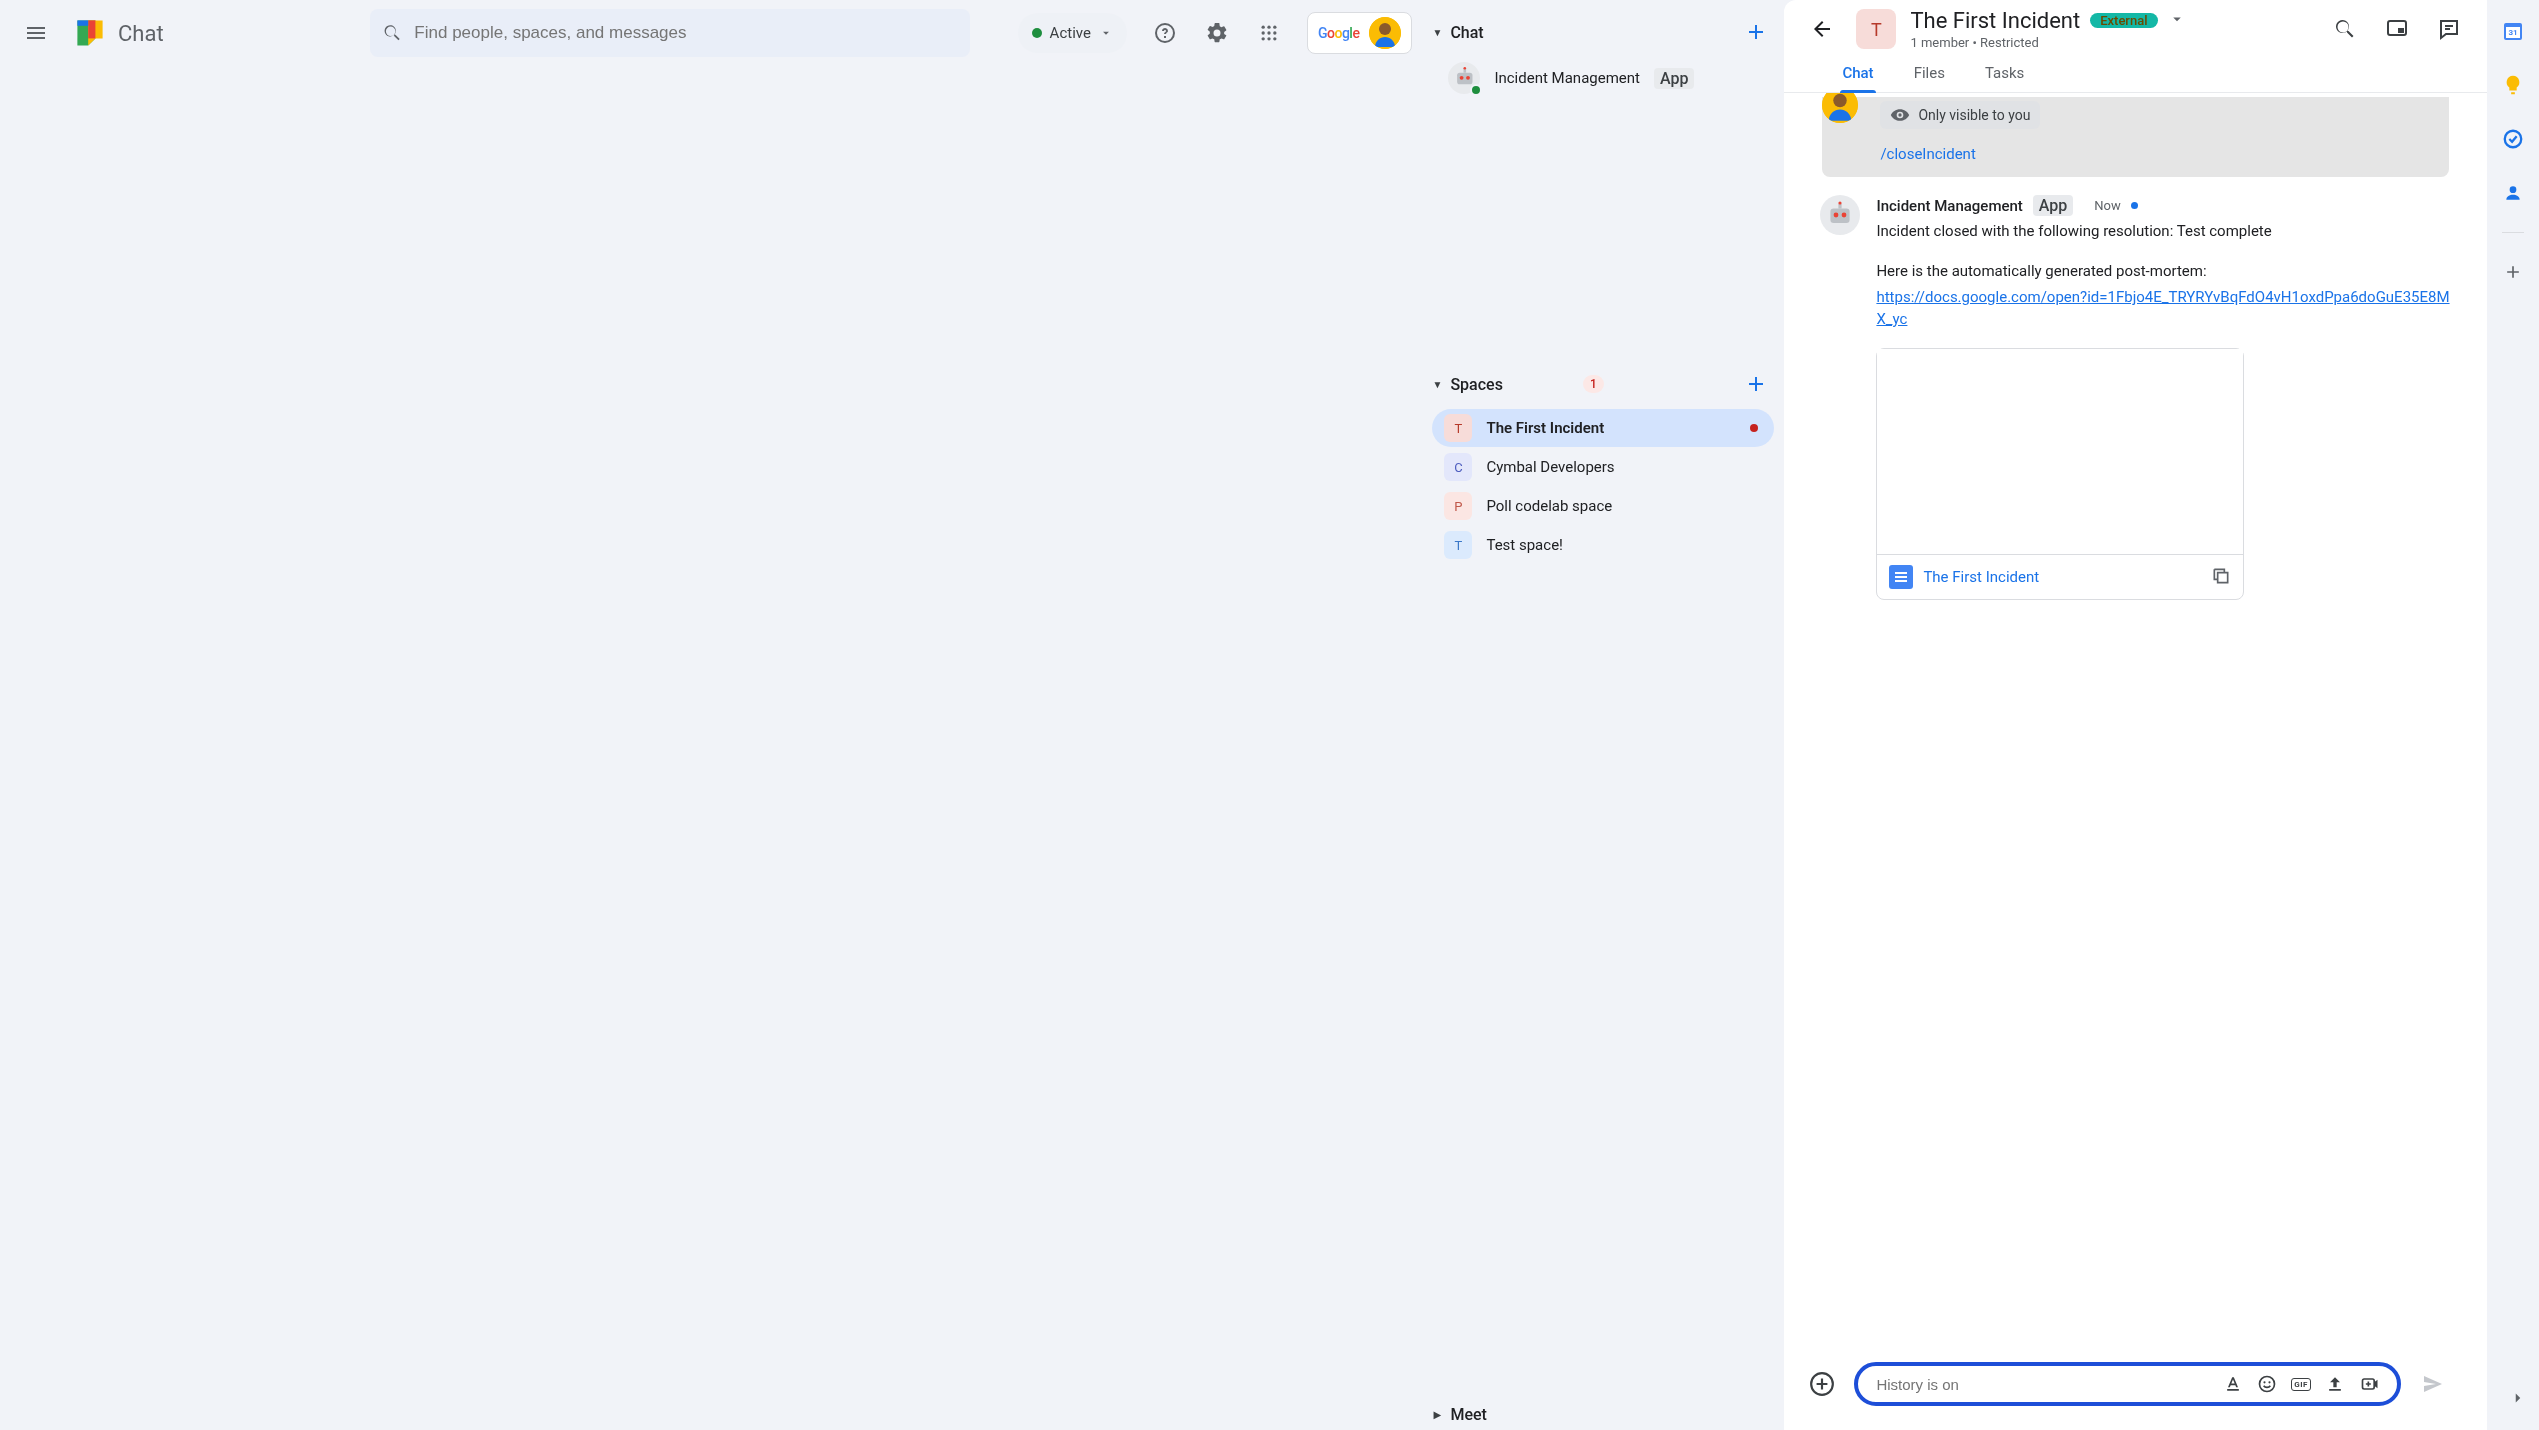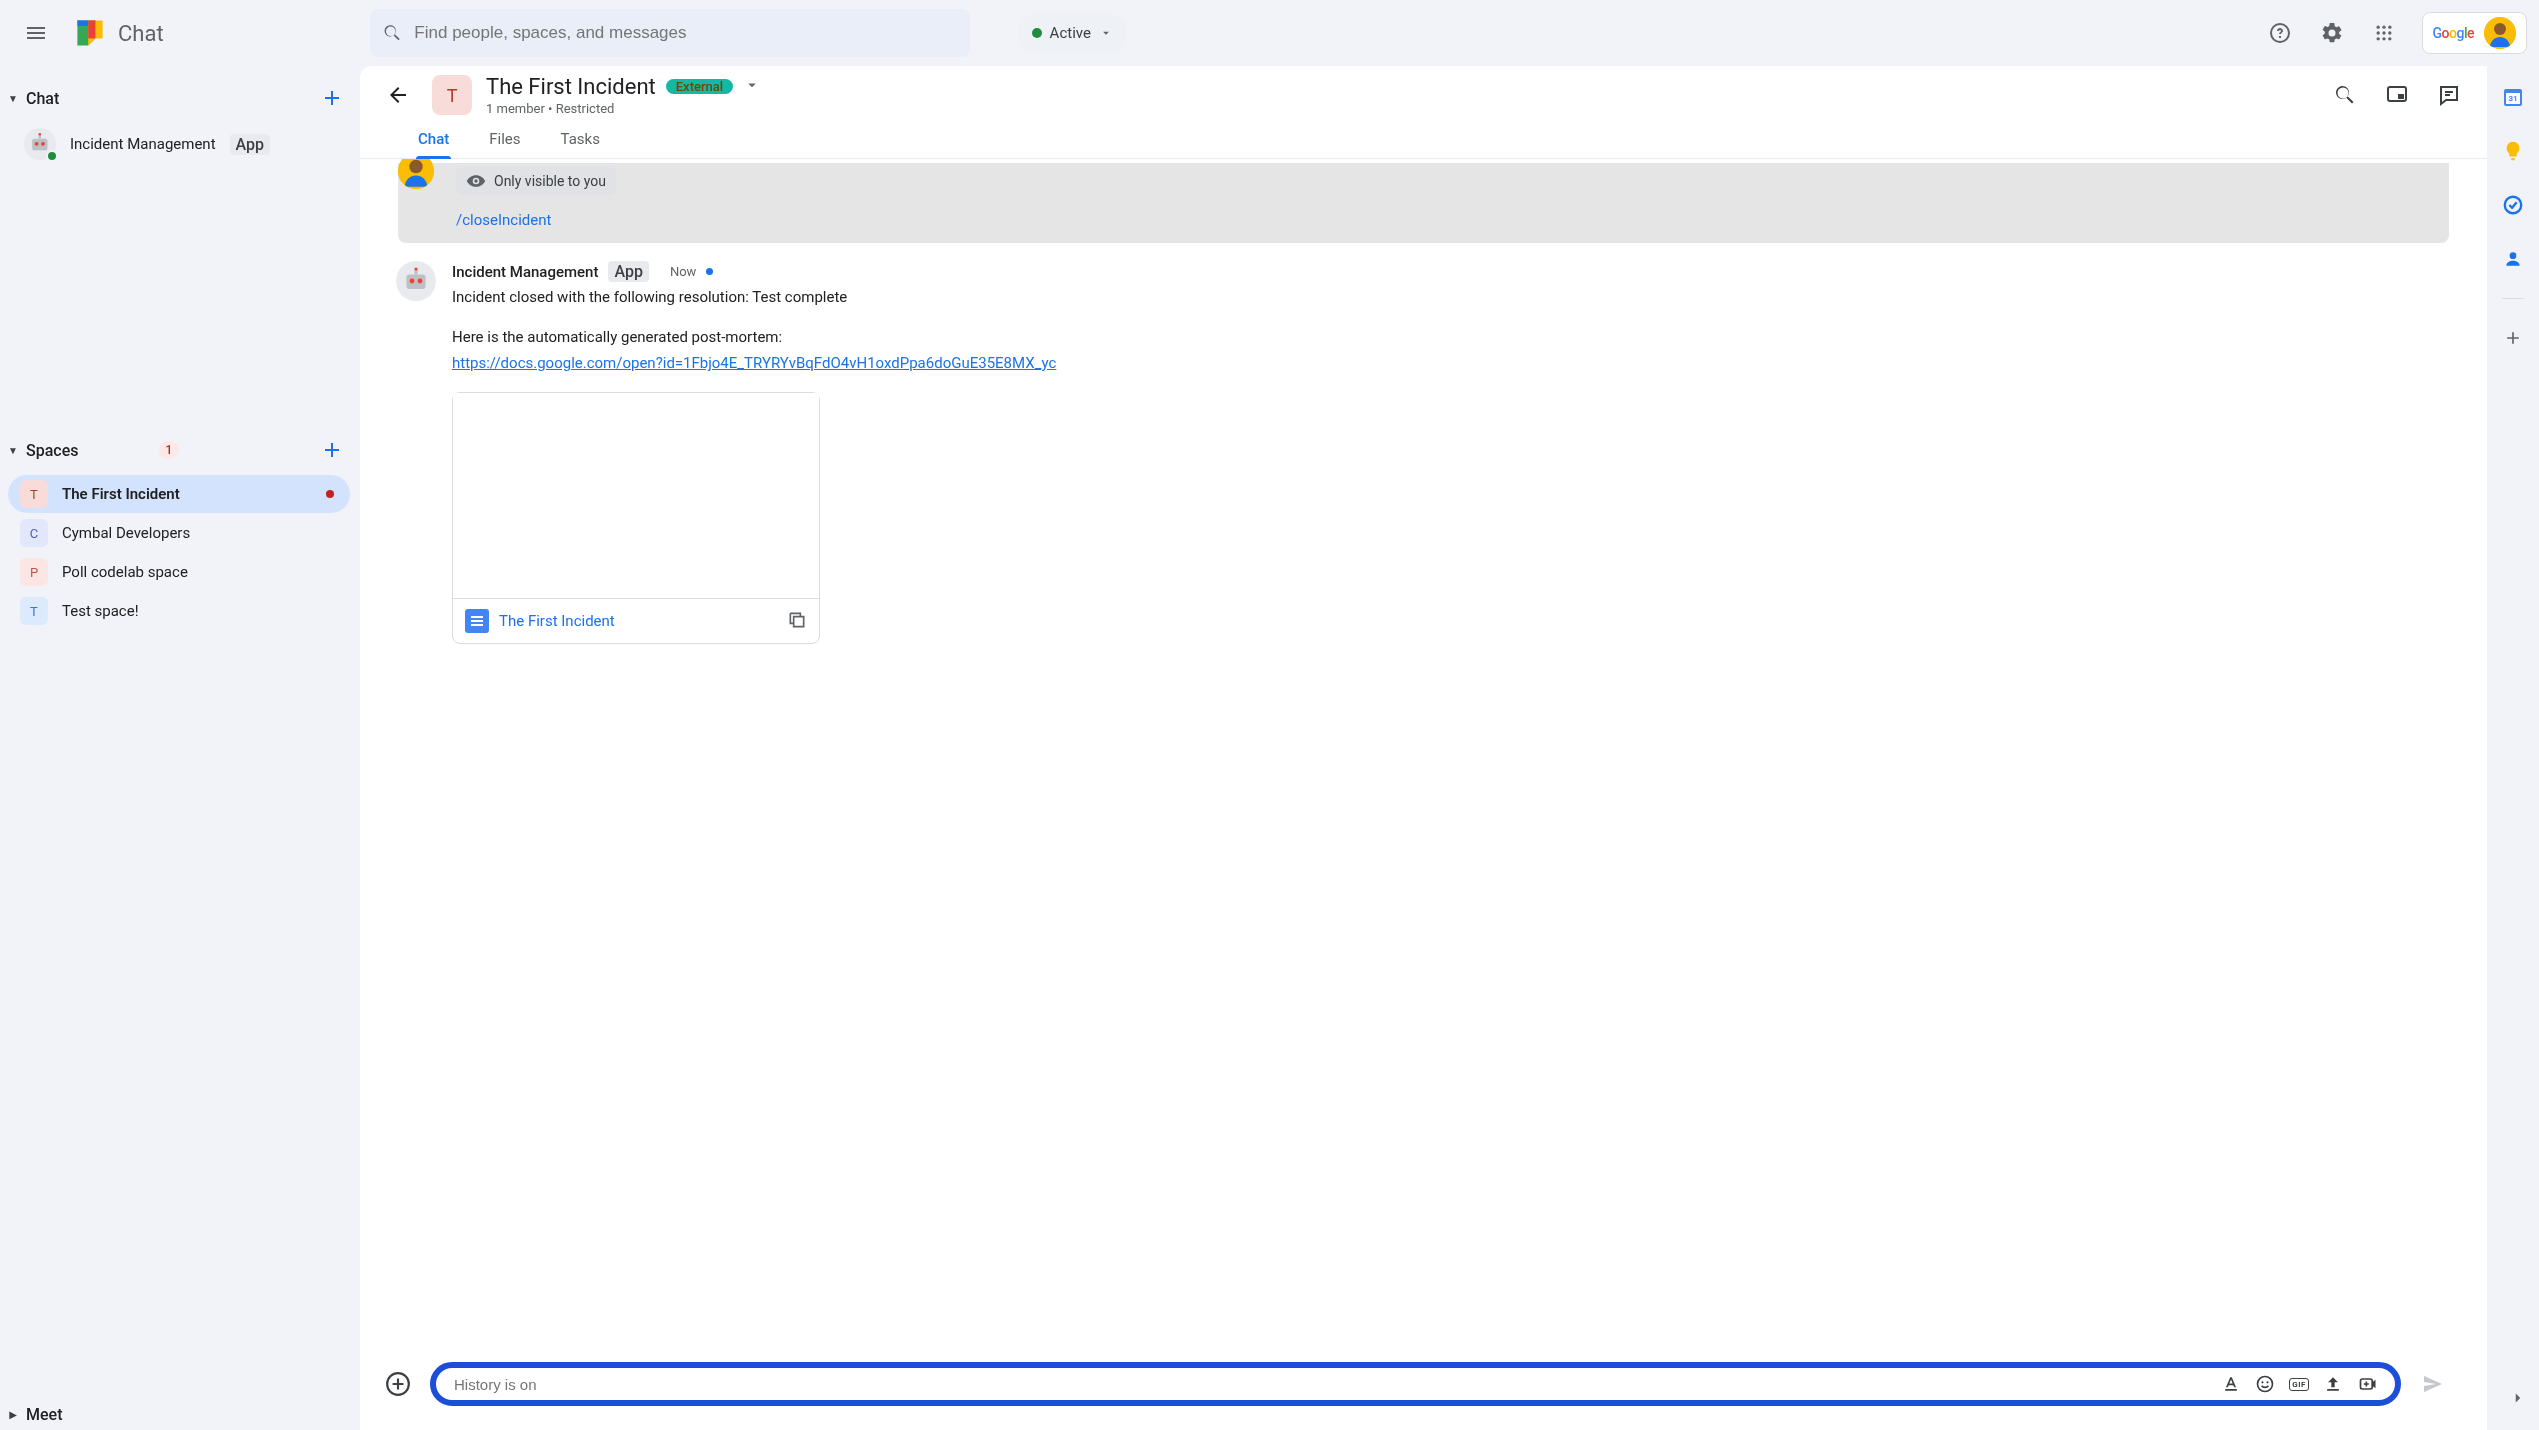--- a/index.html
+++ b/index.html
@@ -3,21 +3,21 @@
 <meta charset="utf-8">
 <style>
 * { box-sizing: border-box; margin: 0; padding: 0; }
 body {
   font-family: 'Google Sans', Roboto, Arial, sans-serif;
   background: #f1f3f8;
   color: #202124;
   font-size: 14px;
   overflow: hidden;
 }
-.app { display: flex; flex-direction: column; height: 100vh; }
+.app { display: flex; flex-direction: row; height: 100vh; }
 
 
 .topbar { display: flex; align-items: center; height: 66px; padding: 0 12px; gap: 8px; }
 .menu-btn { width: 48px; height: 48px; display:flex; align-items:center; justify-content:center; border-radius:50%; cursor:pointer; }
 .logo-wrap { display:flex; align-items:center; gap:10px; padding-left:4px; }
 .logo-chat { width:36px; height:36px; }
 .product-name { font-size:22px; color:#5f6368; }
 .search-box { flex:0 0 600px; height:48px; background:#e9eef8; border-radius:8px; display:flex; align-items:center; padding:0 12px; gap:12px; margin-left: 0px; }
 .search-box input { border:none; background:transparent; font-size:17px; color:#5f6368; outline:none; width:100%; }
 .status-pill { margin-left:40px; height:40px; background:#eef1f6; border-radius:20px; padding:0 14px; display:flex; align-items:center; gap:8px; cursor:pointer; }
@@ -93,21 +93,21 @@
 .doc-card { border:1px solid #dadce0; border-radius:8px; width:368px; margin-top:18px; }
 .doc-preview { height:206px; border-bottom:1px solid #dadce0; background:#fff;}
 .doc-foot { display:flex; align-items:center; padding:10px 12px; gap:10px; }
 .docs-icon { width:24px; height:24px; background:#4285f4; border-radius:3px; position:relative; display:flex;align-items:center;justify-content:center;}
 .docs-icon::before { content:''; width:12px; height:2px; background:#fff; box-shadow:0 4px 0 #fff, 0 -4px 0 #fff; }
 .doc-title { color:#1a73e8; font-size:15px; flex:1;}
 .copy-icon { cursor:pointer; color:#5f6368;}
 
 .composer-wrap { display:flex; align-items:center; padding:16px 36px 24px 20px; gap:14px; }
 .attach-btn { width:36px; height:36px; display:flex; align-items:center; justify-content:center; cursor:pointer; }
-.composer { flex:1; border:6px solid #1d4ed8; border-radius:24px; height:44px; display:flex; align-items:center; padding:0 8px 0 18px; }
+.composer { flex:1; border:4px solid #1d4ed8; border-radius:24px; height:44px; display:flex; align-items:center; padding:0 8px 0 18px; }
 .composer input { border:none; outline:none; font-size:15px; flex:1; color:#5f6368; background:transparent;}
 .composer-icons { display:flex; gap:14px; color:#3c4043; padding-right:8px; }
 .comp-icon { cursor:pointer; display:flex; align-items:center; justify-content:center; }
 .gif-box { border:1.5px solid #3c4043; border-radius:3px; font-size:8px; font-weight:700; padding:1px 2px; letter-spacing:0.5px;}
 .send-btn { width:36px; height:36px; display:flex; align-items:center; justify-content:center; cursor:pointer; color:#9aa0a6; }
 
 
 .rail { width:52px; display:flex; flex-direction:column; align-items:center; padding-top:12px; gap:16px; }
 .rail-icon { width:38px; height:38px; border-radius:50%; display:flex; align-items:center; justify-content:center; cursor:pointer; }
 .rail-sep { width:22px; height:1px; background:#dadce0; margin:4px 0; }

